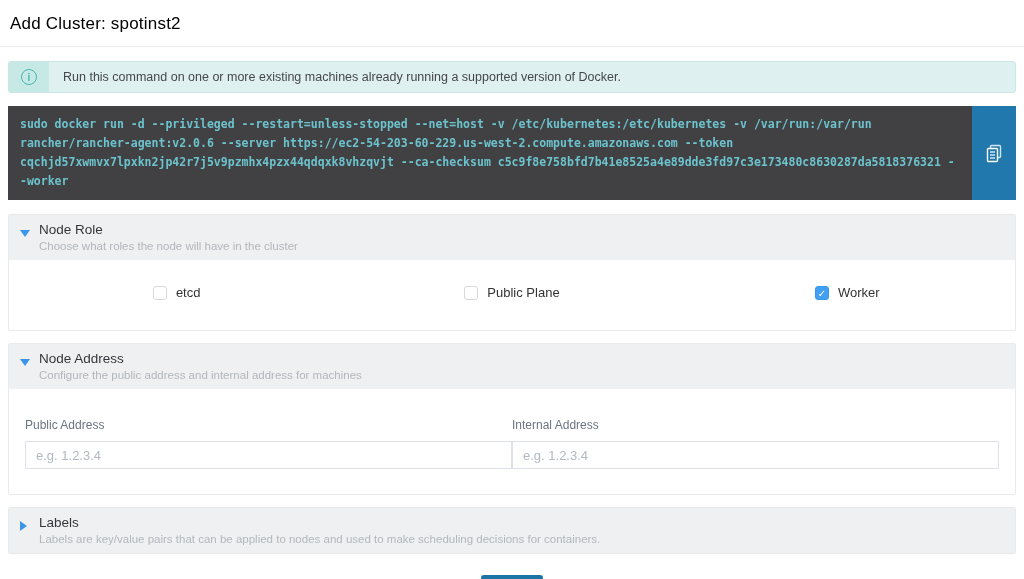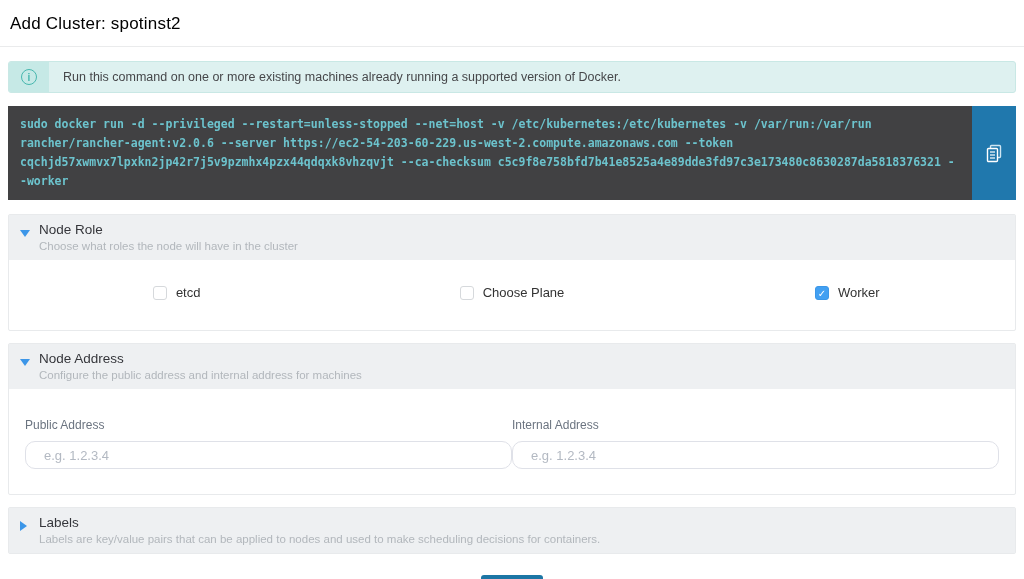--- a/index.html
+++ b/index.html
@@ -33,21 +33,21 @@
   
   .role-row { display:flex; padding:25px 0 30px 0; }
   .role-col { flex:1 1 0; display:flex; justify-content:center; align-items:center; cursor:pointer; }
   .checkbox { width:14px; height:14px; border:1px solid #d6d9dc; border-radius:3px; background:#fff; flex:0 0 auto; font-size:10px; line-height:13px; text-align:center; color:#fff; }
   .checkbox.checked { background:#42a0f2; border-color:#3b97e8; }
   .role-label { margin-left:9px; font-size:13px; color:#333;text-align:right; }
 
   
   .addr-body { display:grid; grid-template-columns:1fr 1fr; padding:29px 16px 25px 16px; }
   .field-label { font-size:12px; color:#6b7480; margin-bottom:9px; }
-  .text-input { width:100%; height:28px; border:1px solid #dfe1e8; border-radius:10px; padding:0 18px; font-size:13px; color:#333; font-family:"Liberation Sans", sans-serif; background:#fff; outline:none; }
+  .text-input { width:100%; height:28px; border:1px solid #dfe1e8; border-radius:0; padding:0 10px; font-size:13px; color:#333; font-family:"Liberation Sans", sans-serif; background:#fff; outline:none; }
   .text-input::placeholder { color:#b3b9c2; }
 
   
   .footer { text-align:center; margin-top:21px; }
   .done-btn { background:#1c76a5; color:#fff; border:none; border-radius:3px; font-size:13.5px; padding:6px 15px; cursor:pointer; font-family:"Liberation Sans", sans-serif; }
 </style>
 </head>
 <body>
 
 <div class="page">
@@ -81,21 +81,21 @@
       <div class="section-title">Node Role</div>
       <div class="section-sub">Choose what roles the node will have in the cluster</div>
     </div>
     <div class="role-row">
       <div class="role-col">
         <span class="checkbox"></span>
         <span class="role-label">etcd</span>
       </div>
       <div class="role-col">
         <span class="checkbox"></span>
-        <span class="role-label">Choose Plane</span>
+        <span class="role-label">Public Plane</span>
       </div>
       <div class="role-col">
         <span class="checkbox checked">✓</span>
         <span class="role-label">Worker</span>
       </div>
     </div>
   </div>
 
   <div class="section">
     <div class="section-header">

